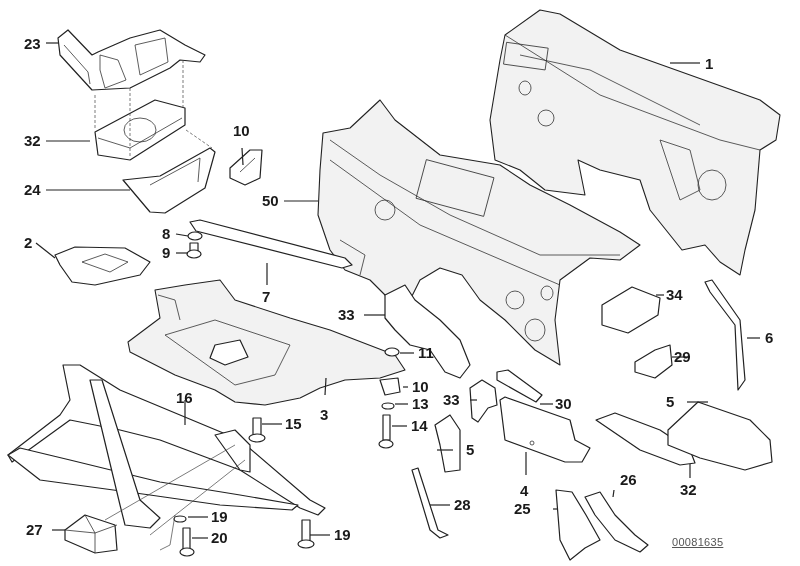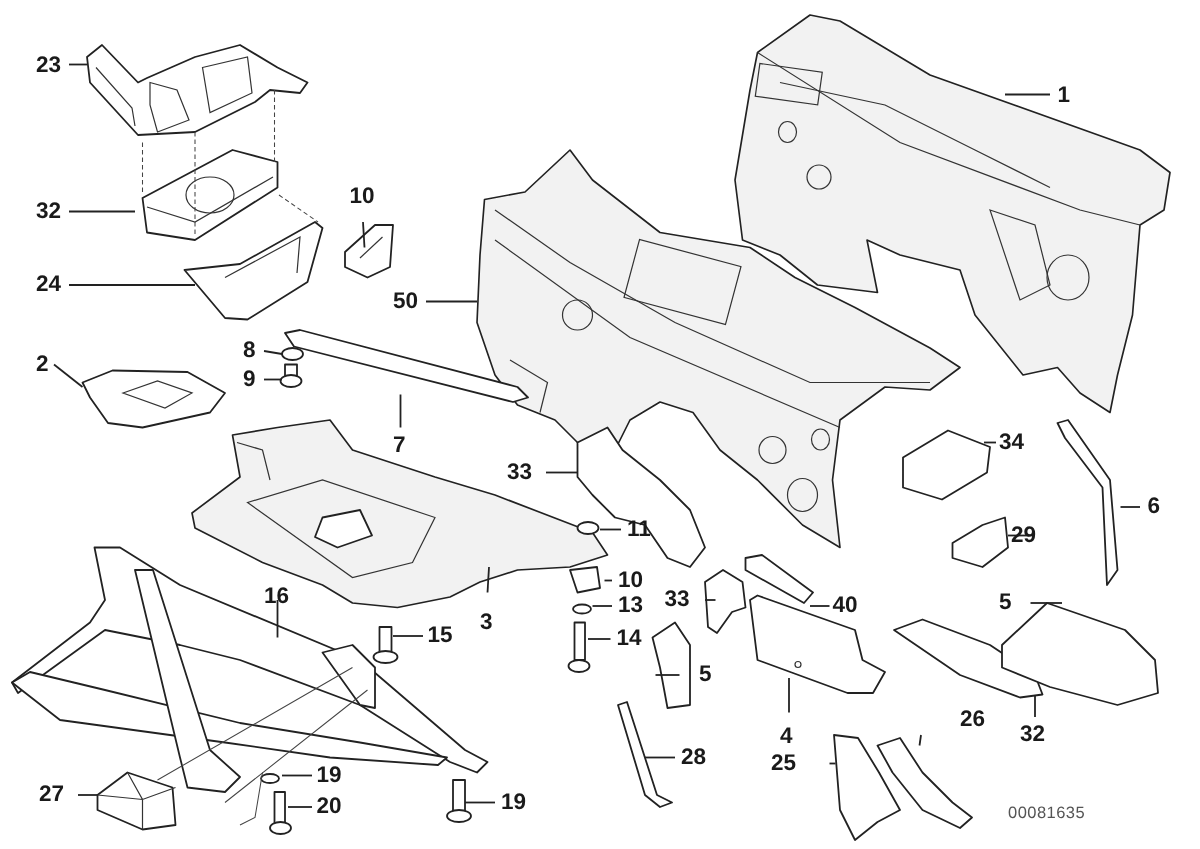--- a/index.html
+++ b/index.html
@@ -1,19 +1,19 @@
 <!DOCTYPE html>
 <html><head>
 <meta charset="utf-8">
 <style>
   html,body{margin:0;padding:0;background:#fff;}
   body{width:800px;height:566px;overflow:hidden;position:relative;font-family:"Liberation Sans",sans-serif;}
   #stage{position:absolute;left:0;top:0;width:800px;height:566px;}
   .lbl{position:absolute;font-family:"Liberation Sans",sans-serif;font-weight:bold;font-size:15px;color:#1a1a1a;line-height:16px;white-space:nowrap;}
-  .catalog{position:absolute;left:672px;top:536px;font-family:"Liberation Sans",sans-serif;font-size:11px;color:#555;letter-spacing:0.3px;}
+  .catalog{position:absolute;left:672px;top:536px;font-family:"Liberation Sans",sans-serif;font-size:11px;color:#555;letter-spacing:0.3px;text-decoration:underline;}
   svg .p{fill:#fff;stroke:#222;stroke-width:1.2;stroke-linejoin:round;}
   svg .g{fill:#f2f2f2;stroke:#222;stroke-width:1.1;stroke-linejoin:round;}
   svg .d{fill:none;stroke:#333;stroke-width:0.8;}
   svg .ldr{stroke:#222;stroke-width:1.2;fill:none;}
   svg .dash{stroke:#444;stroke-width:0.7;fill:none;}
 </style>
 </head>
 <body>
 
 <div id="stage">
@@ -244,24 +244,24 @@
 <span class="lbl" style="left:176px;top:390px">16</span>
 <span class="lbl" style="left:666px;top:394px">5</span>
 <span class="lbl" style="left:334px;top:527px">19</span>
 <span class="lbl" style="left:211px;top:509px">19</span>
 <span class="lbl" style="left:211px;top:530px">20</span>
 <span class="lbl" style="left:338px;top:307px">33</span>
 <span class="lbl" style="left:24px;top:133px">32</span>
 <span class="lbl" style="left:24px;top:36px">23</span>
 <span class="lbl" style="left:24px;top:182px">24</span>
 <span class="lbl" style="left:514px;top:501px">25</span>
-<span class="lbl" style="left:640px;top:472px">26</span>
+<span class="lbl" style="left:620px;top:472px">26</span>
 <span class="lbl" style="left:262px;top:193px">50</span>
 <span class="lbl" style="left:454px;top:497px">28</span>
 <span class="lbl" style="left:674px;top:349px">29</span>
-<span class="lbl" style="left:555px;top:396px">40</span>
+<span class="lbl" style="left:555px;top:396px">30</span>
 <span class="lbl" style="left:26px;top:522px">27</span>
 <span class="lbl" style="left:680px;top:482px">32</span>
 <span class="lbl" style="left:443px;top:392px">33</span>
 <span class="lbl" style="left:666px;top:287px">34</span>
 
 <span class="catalog">00081635</span>
 </div>
 
 </body></html>

